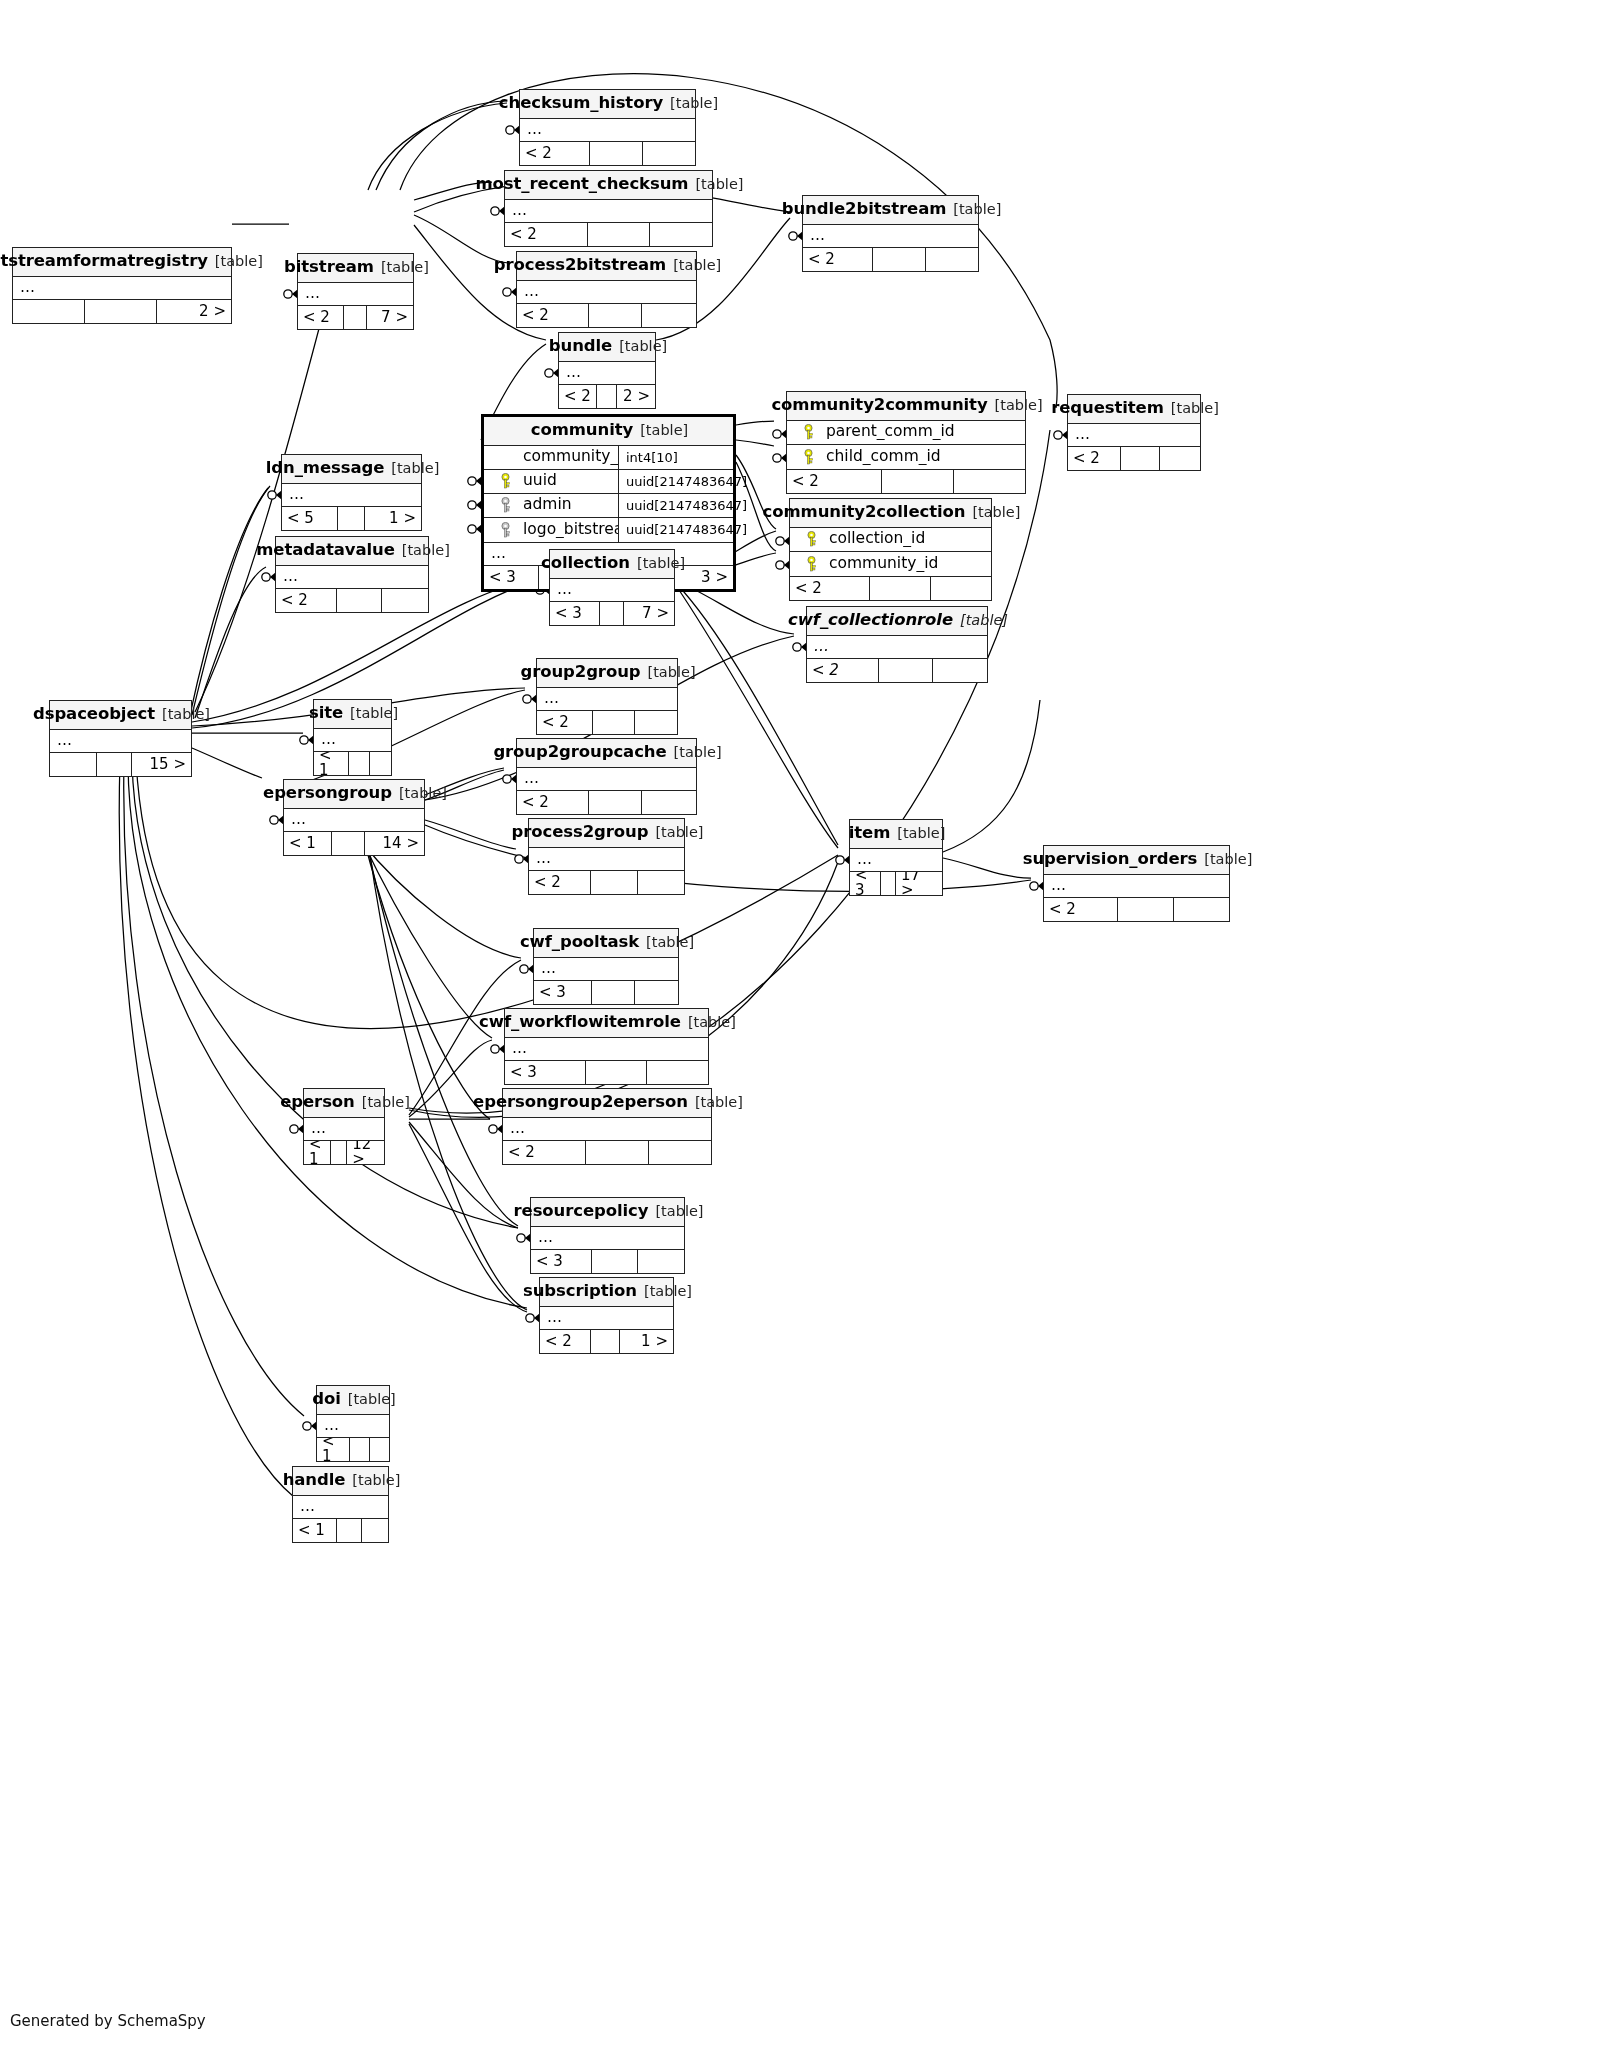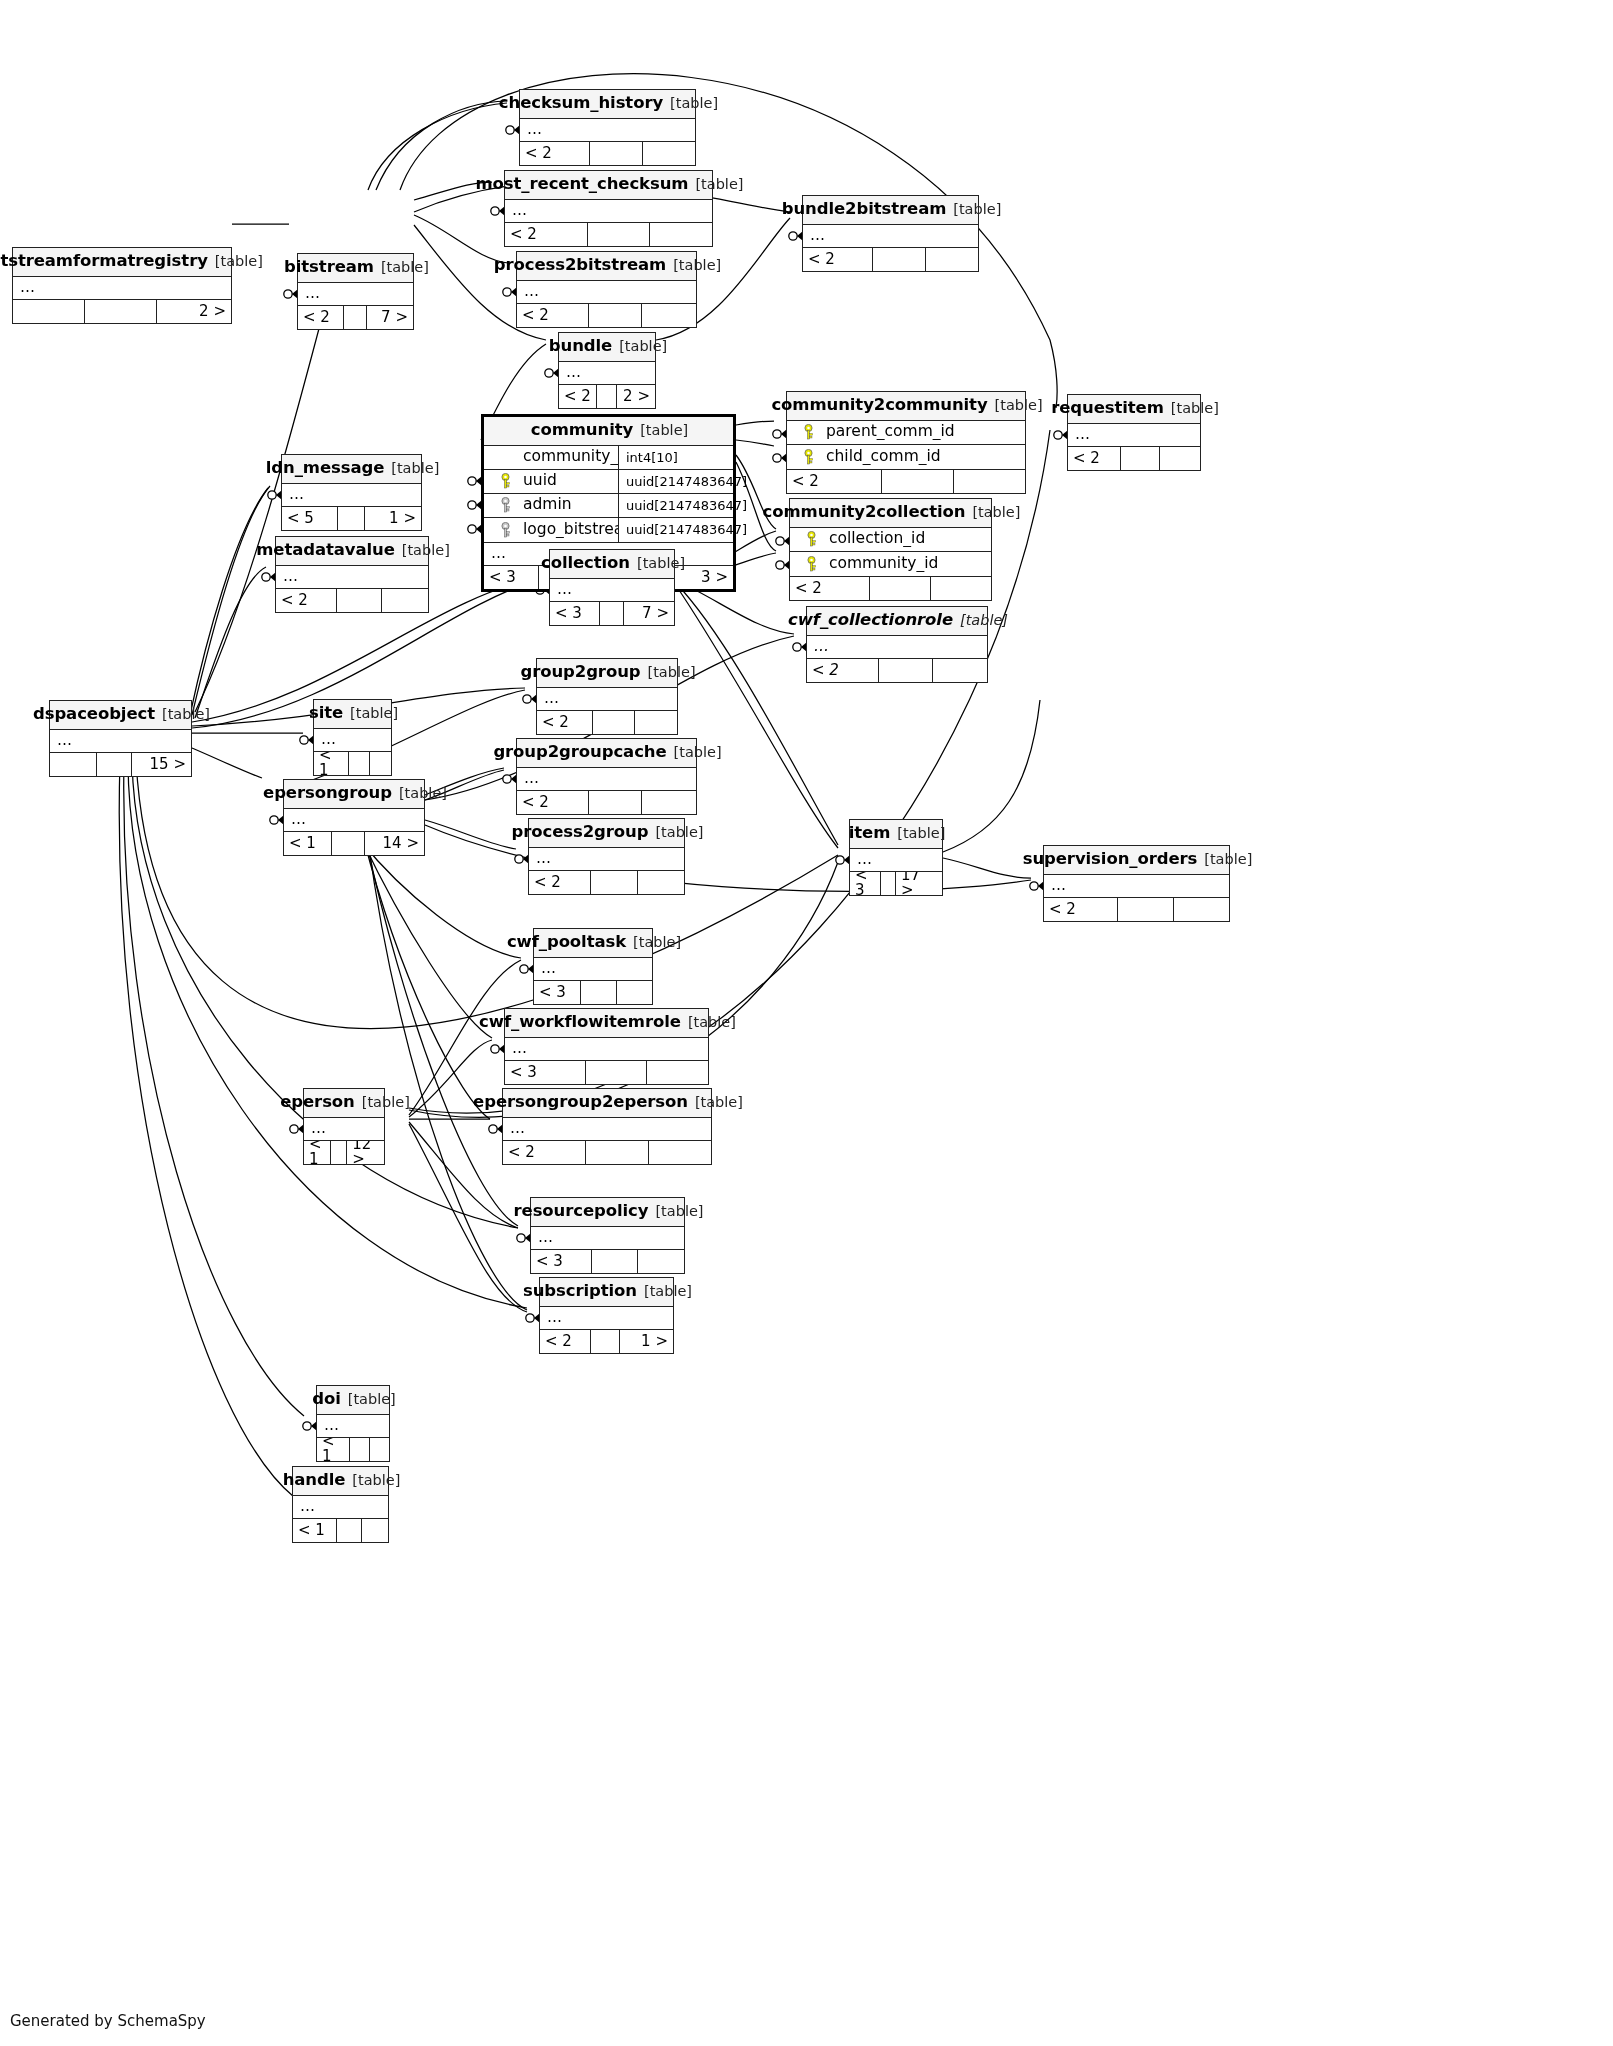--- a/index.html
+++ b/index.html
@@ -757,21 +757,21 @@
         </div>
         <div class="body">
           <div class="ellip">…</div>
         </div>
         <div class="foot">
           <div class="fc fl" style="width:40%">&lt; 2</div>
           <div class="fc fl" style="width:30%"></div>
           <div class="fc fl" style="width:30%"></div>
         </div>
       </div>
-      <div class="tbl" style="left: 533px; top: 928px; width: 120px;">
+      <div class="tbl" style="left: 533px; top: 928px; width: 146px;">
         <div class="hdr">
           <span class="tname">cwf_pooltask</span>
           <span class="ttag">[table]</span>
         </div>
         <div class="body">
           <div class="ellip">…</div>
         </div>
         <div class="foot">
           <div class="fc fl" style="width:40%">&lt; 3</div>
           <div class="fc fl" style="width:30%"></div>

